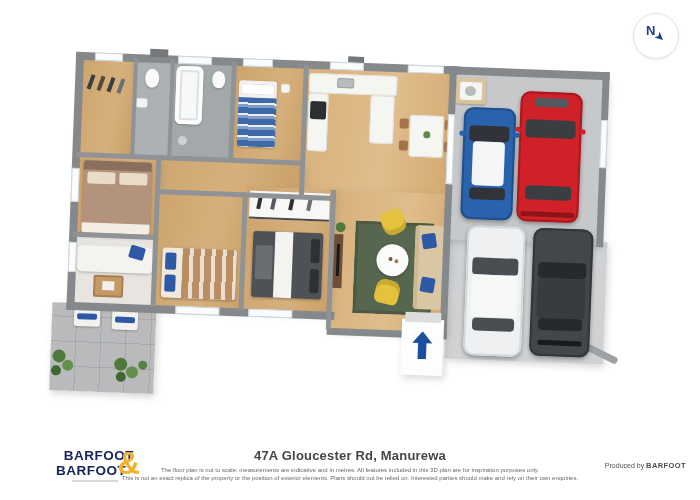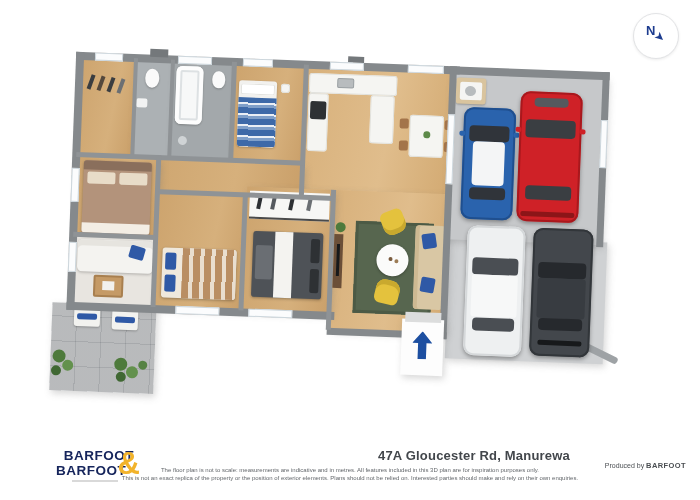--- a/index.html
+++ b/index.html
@@ -17,21 +17,21 @@
   .iwall{position:absolute;background:#8f9396;}
   .win{position:absolute;background:#fbfcfd;box-shadow:inset 0 0 0 1px #ccd6dc;}
   .white-box{position:absolute;background:#f5f5f2;box-shadow:inset 0 0 0 1px #e0e0db;}
   .pill{border-radius:3px;}
   .car{position:absolute;border-radius:10px;}
   .car .glass{position:absolute;border-radius:4px;}
   .plant{position:absolute;border-radius:50%;}
   
   #logo-line1,#logo-line2{color:#15245b;font-weight:bold;letter-spacing:.5px;line-height:15px;font-size:13.5px;}
   #amp{position:absolute;right:-6px;top:1px;font-size:31px;font-weight:bold;color:#f2b32b;line-height:30px;}
-  #address{position:absolute;left:130px;width:440px;top:448px;text-align:right;
+  #address{position:absolute;left:130px;width:440px;top:448px;text-align:center;
            font-size:13px;font-weight:bold;color:#42464b;letter-spacing:.2px;}
   #disclaimer{position:absolute;left:70px;width:560px;top:467px;text-align:center;
               font-size:6px;line-height:7.5px;color:#63676b;}
   #produced{position:absolute;right:14px;top:461px;font-size:7px;color:#4a4e52;}
   #produced b{font-size:7.5px;letter-spacing:.4px;}
 </style>
 </head>
 <body>
 
 <div id="scene">

